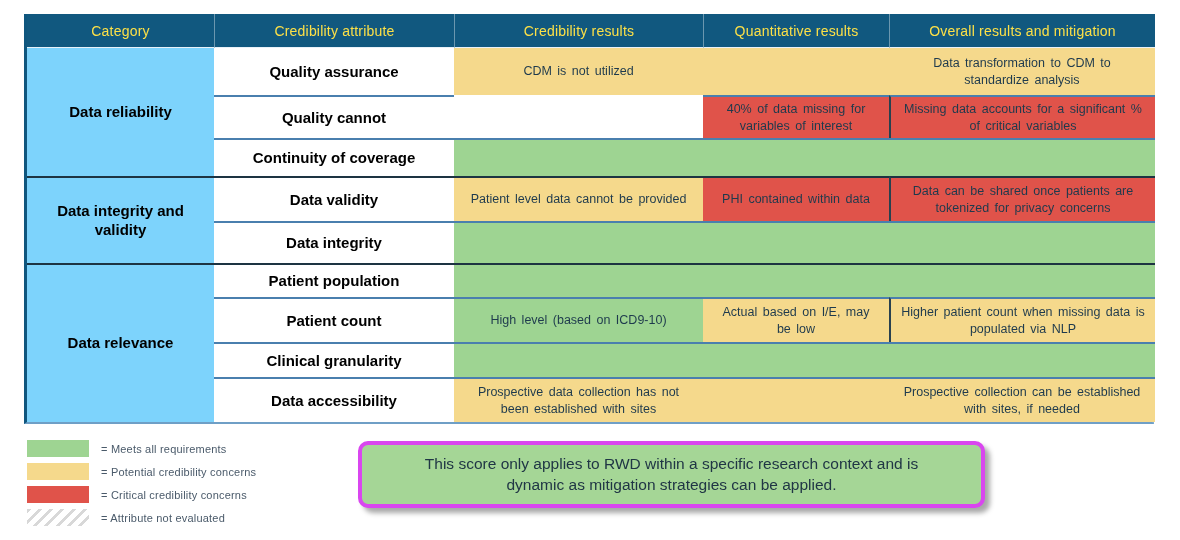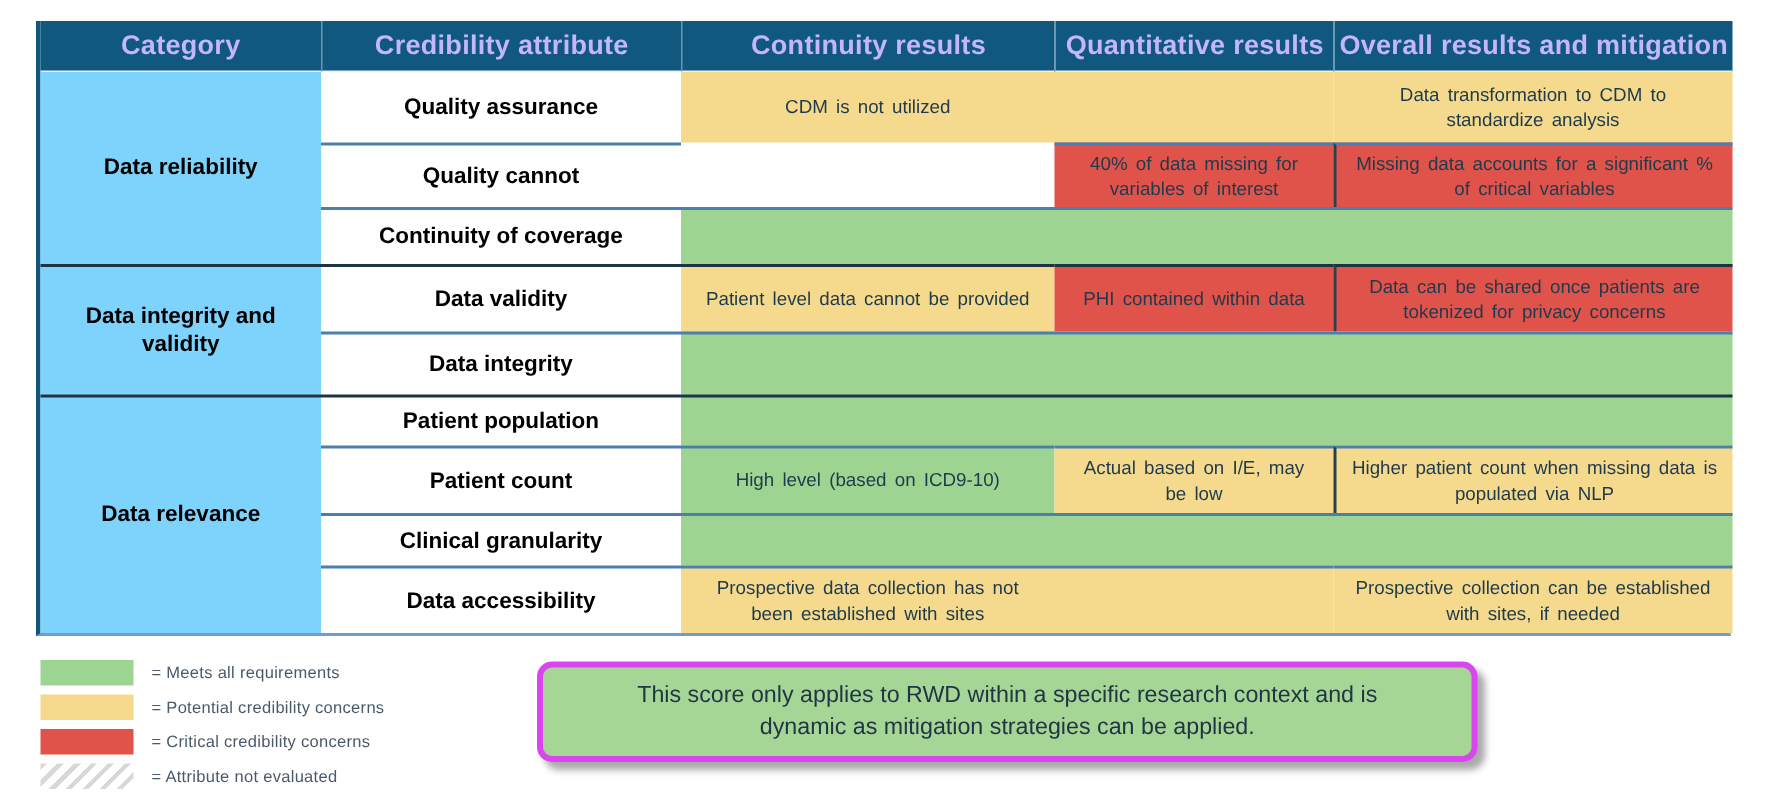--- a/index.html
+++ b/index.html
@@ -11,21 +11,21 @@
   .tbl {
     position:absolute; left:24px; top:14px; width:1130px;
     display:grid;
     grid-template-columns:187px 240px 249px 186px 266px;
     grid-template-rows:34px 47px 43px 38px 45px 42px 34px 45px 35px 45px;
     border-left:3px solid #0f567e;
     border-right:2px solid #85b1d4;
     border-bottom:2px solid #6f9fc6;
   }
   .hcell {
-    background:#11587f; color:#c4b5fd; font-weight:bold; font-size:18px;
+    background:#11587f; color:#fde047; font-weight:normal; font-size:14px;
     display:flex; align-items:center; justify-content:center; text-align:center;
     grid-row:1; letter-spacing:.2px;
   }
   .hcell + .hcell { border-left:1px solid rgba(255,255,255,.38); }
   .h1{grid-column:1} .h2{grid-column:2} .h3{grid-column:3} .h4{grid-column:4} .h5{grid-column:5}
 
   .cat {
     grid-column:1; background:#7dd3fc; color:#000;
     font-weight:bold; font-size:15px; text-align:center;
     display:flex; align-items:center; justify-content:center;
@@ -81,21 +81,21 @@
 </style>
 </head>
 <body>
 
 <div class="canvas">
 
   <div class="tbl">
 
     <div class="hcell h1">Category</div>
     <div class="hcell h2">Credibility attribute</div>
-    <div class="hcell h3">Continuity results</div>
+    <div class="hcell h3">Credibility results</div>
     <div class="hcell h4">Quantitative results</div>
     <div class="hcell h5">Overall results and mitigation</div>
 
     <div class="cat cat1">Data reliability</div>
     <div class="cat cat2 bt-dark">Data integrity and validity</div>
     <div class="cat cat3 bt-dark">Data relevance</div>
 
     <div class="attr r2">Quality assurance</div>
     <div class="attr r3 bt-blue">Quality cannot</div>
     <div class="attr r4 bt-blue">Continuity of coverage</div>

